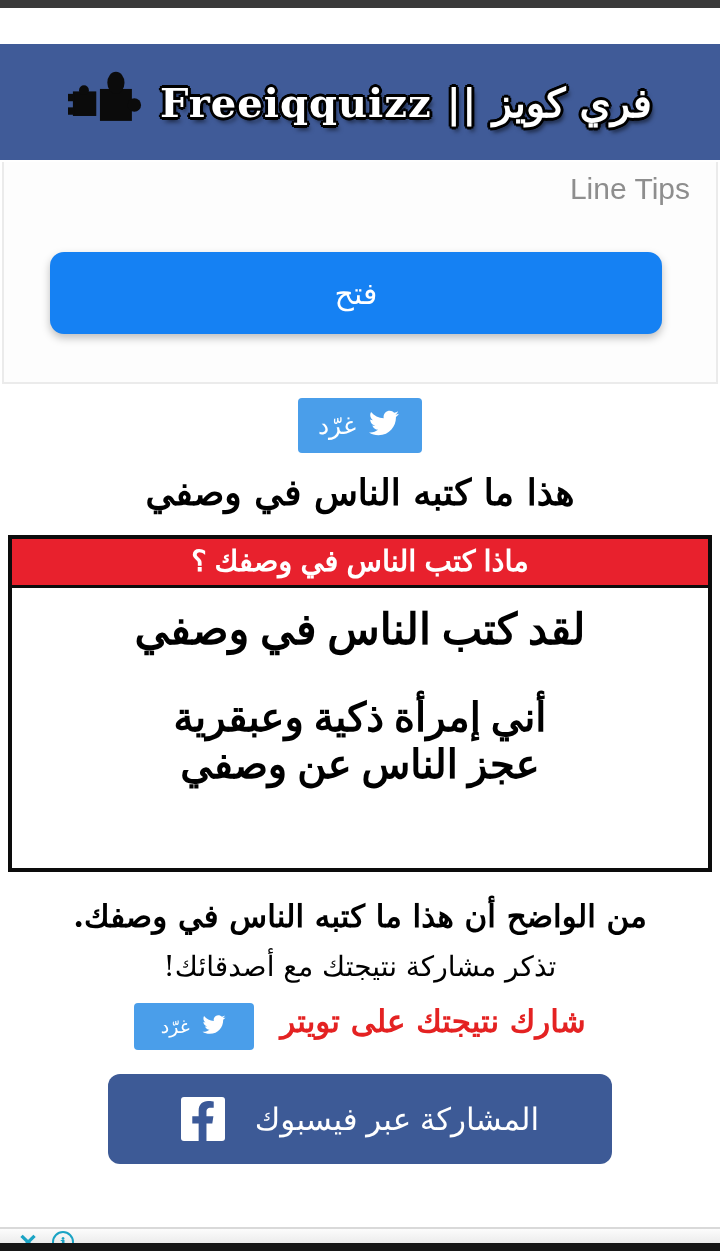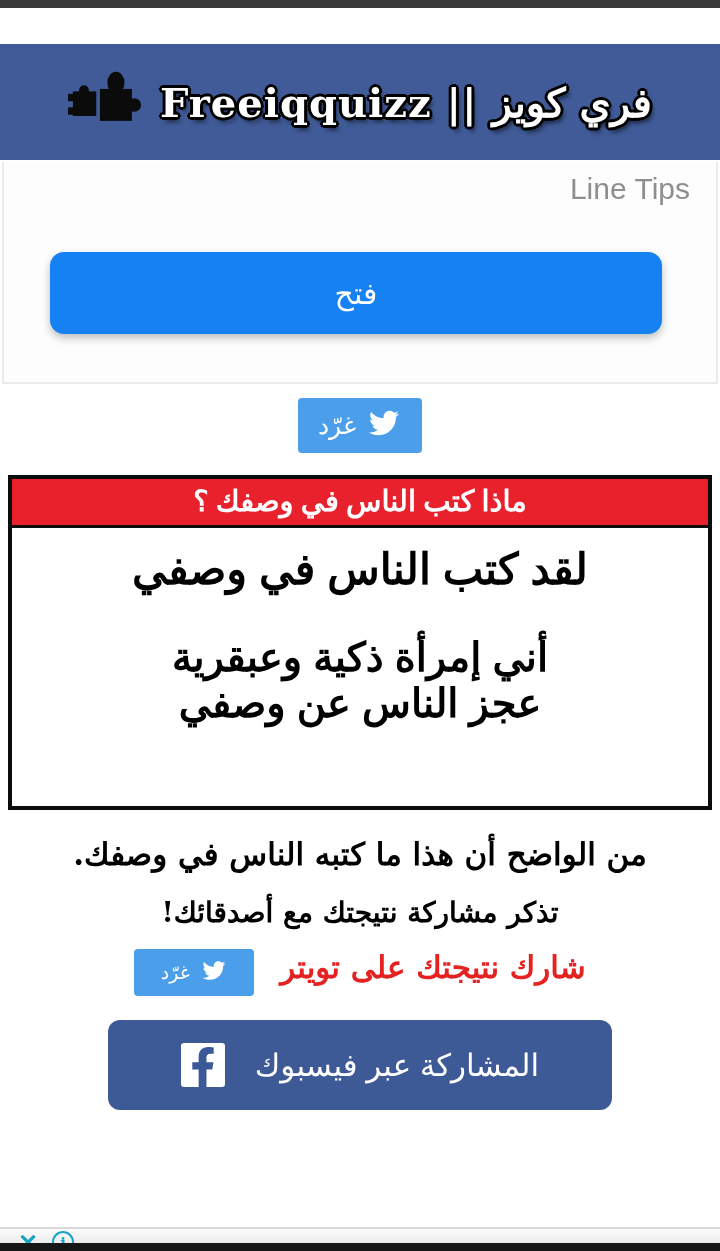--- a/index.html
+++ b/index.html
@@ -34,28 +34,28 @@
   .tweet-btn.small { width:120px; height:47px; font-size:19px; }
   .tweet-btn .bird { display:block; }
 
   .main { direction:rtl; text-align:center; color:#000; }
 
   .heading { margin-top:18px; font-size:36px; font-weight:bold; font-family:"DejaVu Serif", serif; }
 
   
   .result-box { margin:22px 8px 0 8px; border:4px solid #0c0c0c; background:#fff; }
   .result-head { background:#e8212d; border-bottom:3px solid #0c0c0c; padding:5px 0 7px 0;
-                 color:#fff; font-weight:bold; font-size:29px; font-family:Liberation Serif, serif; }
-  .result-body { padding:16px 10px 80px 10px; font-family:Liberation Sans, sans-serif; font-weight:bold;text-align:center; }
+                 color:#fff; font-weight:bold; font-size:29px; font-family:Liberation Sans, sans-serif; }
+  .result-body { padding:16px 10px 80px 10px; font-family:Liberation Serif, serif; font-weight:bold;text-align:center; }
   .r-line1 { font-size:43px; margin-bottom:40px; }
   .r-line2 { font-size:40px; }
   .r-line3 { font-size:40px; margin-top:0; }
 
   .outro1 { margin-top:26px; font-size:31px; font-weight:bold; font-family:"DejaVu Serif", serif; }
-  .outro2 { margin-top:24px; font-size:28px; font-weight:bold; font-family:"DejaVu Serif", serif; }
+  .outro2 { margin-top:16px; font-size:28px; font-weight:normal; font-family:"DejaVu Serif", serif; }
 
   
   .share-row { margin-top:20px; display:flex; direction:rtl; align-items:flex-start; justify-content:center; gap:26px; }
   .share-caption { color:#e42222; font-size:31px; font-weight:bold; font-family:"DejaVu Serif", serif; margin-top:0; }
 
   
   .fb-btn { direction:ltr; margin:24px auto 0 auto; width:504px; height:90px; background:#3d5a96; border:none;
             border-radius:12px; display:flex; align-items:center; justify-content:center; gap:30px;
             color:#fff; font-size:31px; cursor:pointer; }
   .fb-badge { width:44px; height:44px; background:#fff; border-radius:3px; display:flex; align-items:flex-end; justify-content:center; overflow:hidden; }
@@ -106,20 +106,21 @@
     <span>غرّد</span>
     <span class="bird">
       <svg viewBox="0 0 24 24" width="36" height="30" fill="#fff" aria-hidden="true">
         <path d="M23.954 4.569c-.885.389-1.83.654-2.825.775 1.014-.611 1.794-1.574 2.163-2.723-.951.555-2.005.959-3.127 1.184-.896-.959-2.173-1.559-3.591-1.559-2.717 0-4.92 2.203-4.92 4.917 0 .39.045.765.127 1.124-4.09-.205-7.715-2.169-10.141-5.138-.427.722-.666 1.561-.666 2.475 0 1.71.87 3.213 2.188 4.096-.807-.026-1.566-.248-2.228-.616v.061c0 2.385 1.693 4.374 3.946 4.827-.413.111-.849.171-1.296.171-.314 0-.615-.03-.916-.086.631 1.953 2.445 3.377 4.604 3.417-1.68 1.319-3.809 2.105-6.102 2.105-.39 0-.779-.023-1.17-.067 2.189 1.394 4.768 2.209 7.557 2.209 9.054 0 13.999-7.496 13.999-13.986 0-.209 0-.42-.015-.63.961-.689 1.8-1.56 2.46-2.548z"></path>
       </svg>
     </span>
   </button>
 
   <div class="main">
 
+    <h1 class="heading">هذا ما كتبه الناس في وصفي</h1>
 
     <div class="result-box">
       <div class="result-head">ماذا كتب الناس في وصفك ؟</div>
       <div class="result-body">
         <div class="r-line1">لقد كتب الناس في وصفي</div>
         <div class="r-line2">أني إمرأة ذكية وعبقرية</div>
         <div class="r-line3">عجز الناس عن وصفي</div>
       </div>
     </div>
 

